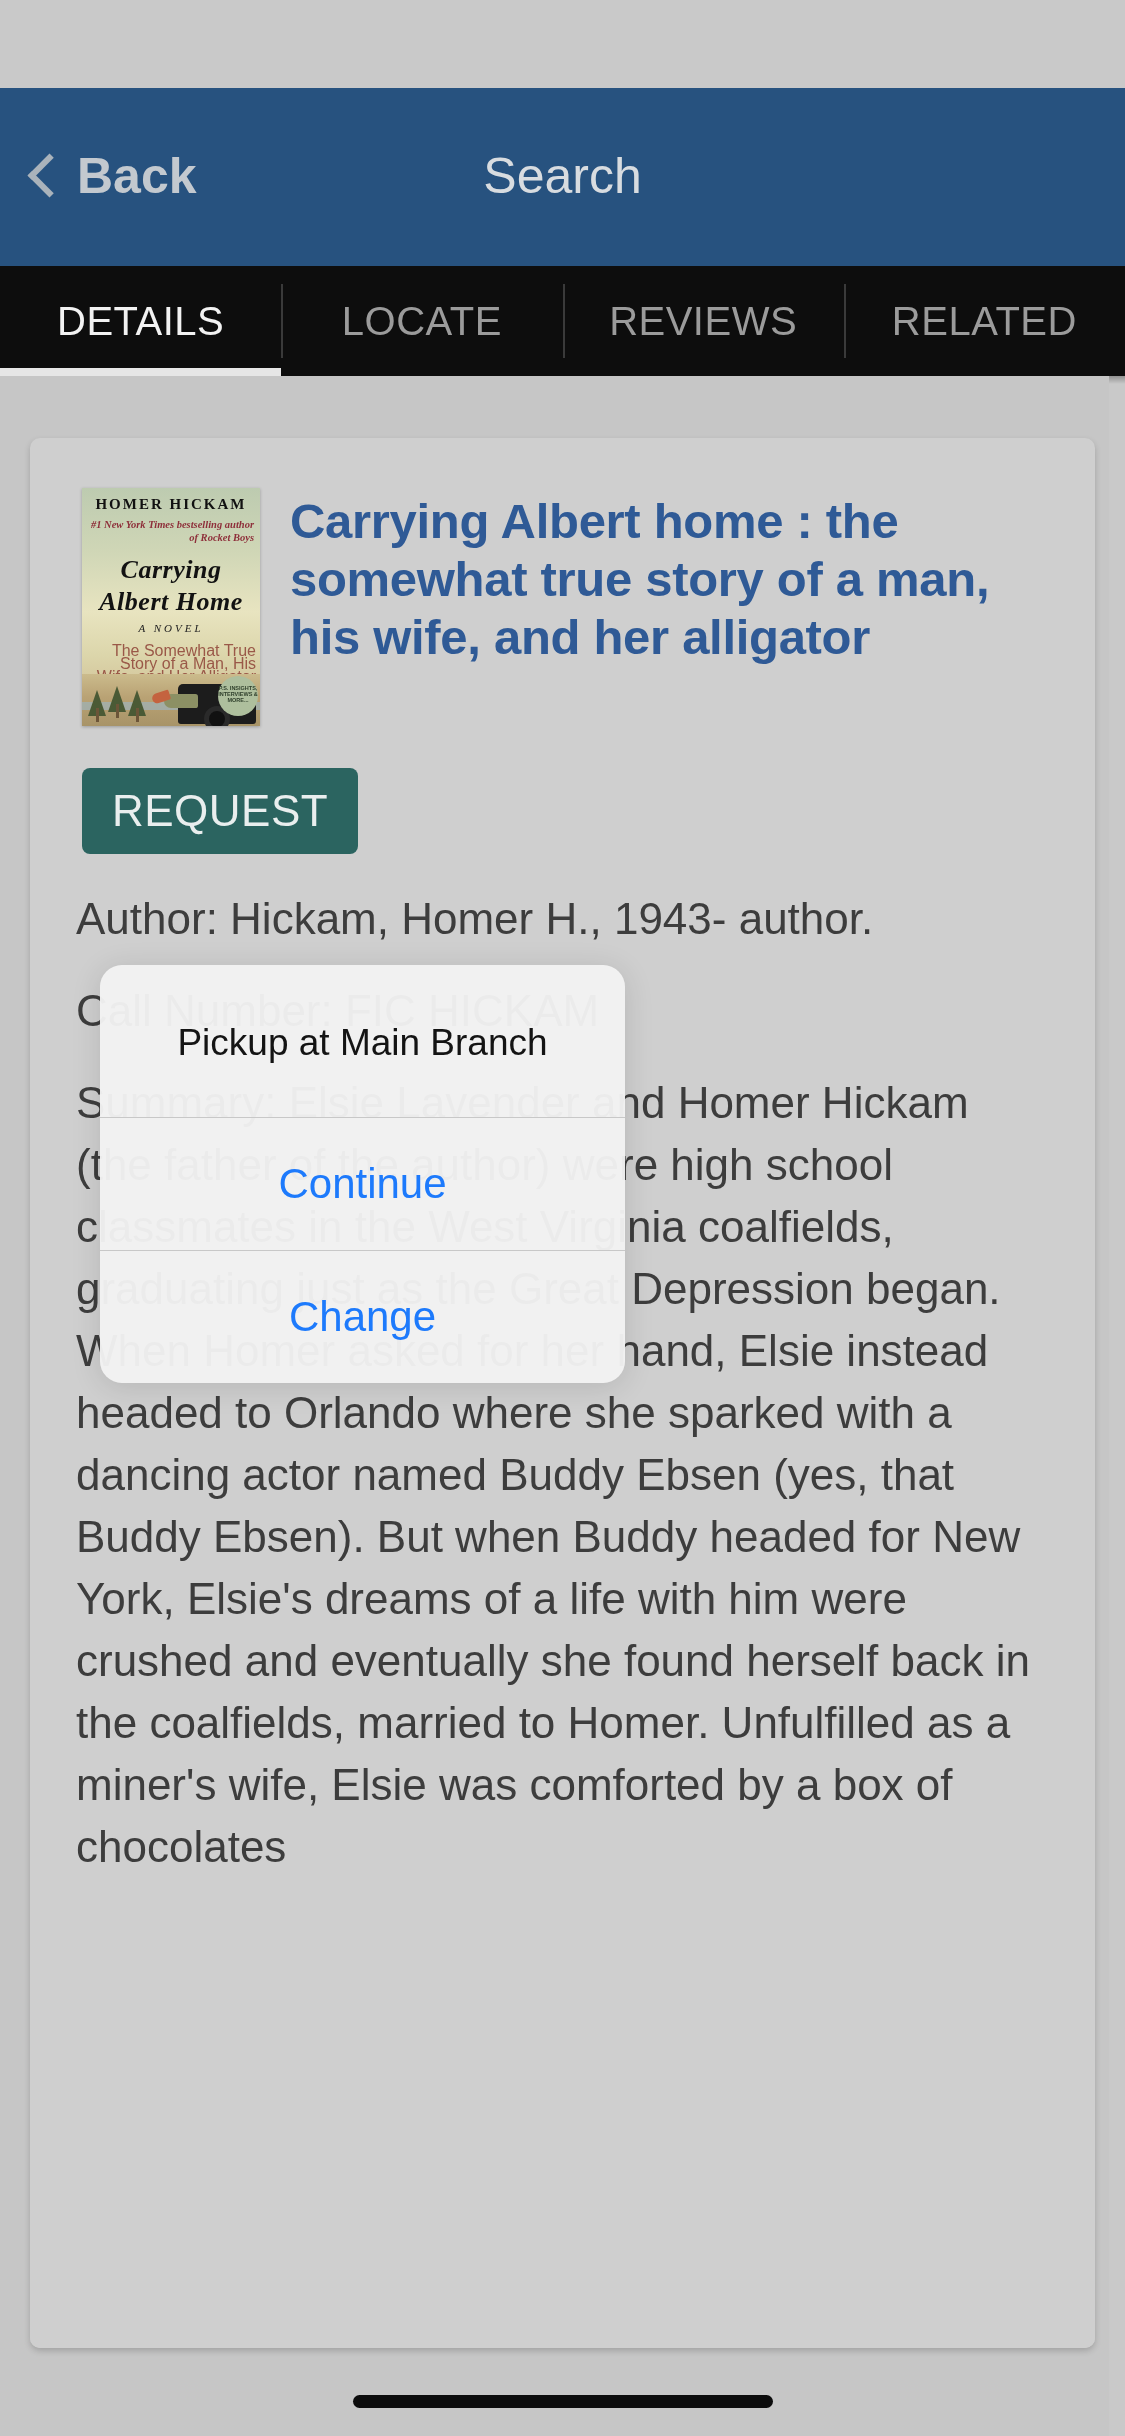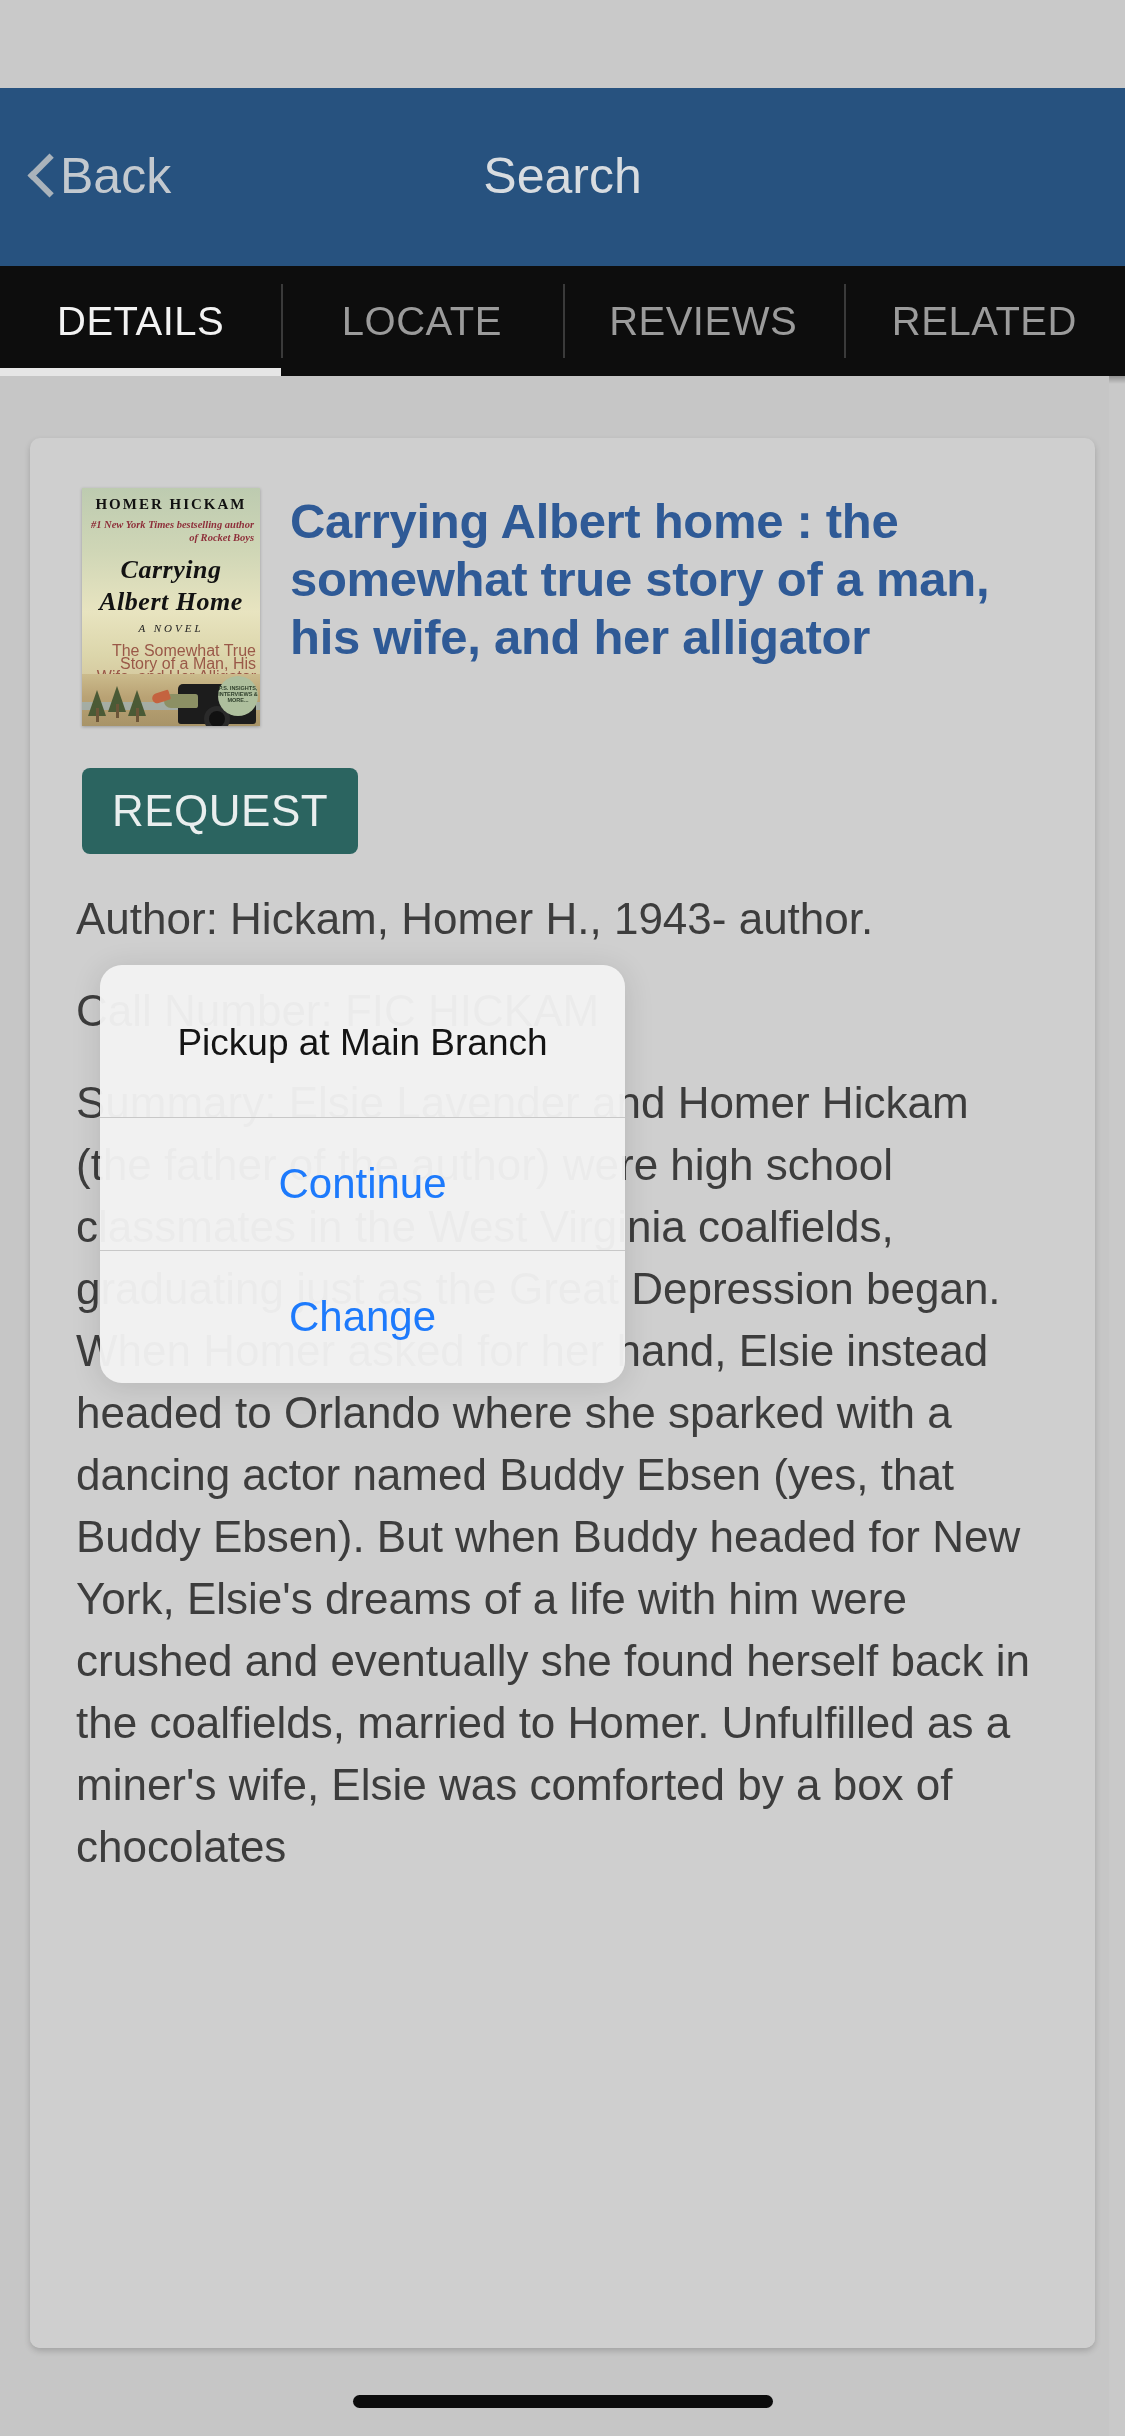--- a/index.html
+++ b/index.html
@@ -45,22 +45,22 @@
   }
   .battery i{ display:block; margin:3px; width:48px; height:20px; background:#fff; border-radius:4px; }
 
   
   .navbar {
     position:absolute; top:88px; left:0; width:1125px; height:178px;
     background:#27527f;
   }
   .nav-back {
     position:absolute; left:28px; top:88px; transform:translateY(-50%);
-    display:flex; align-items:center; gap:10px;
-    color:#c3c9cf; font-size:50px; font-weight:400;
+    display:flex; align-items:center; gap:27px;
+    color:#c3c9cf; font-size:50px; font-weight:700;
   }
   .chev {
     display:inline-block; width:22px; height:38px; position:relative;
   }
   .chev::before{
     content:""; position:absolute; left:6px; top:3px;
     width:25px; height:25px; border-left:6px solid #aab3bb; border-bottom:6px solid #aab3bb;
     transform:rotate(45deg);
   }
   .nav-title {

